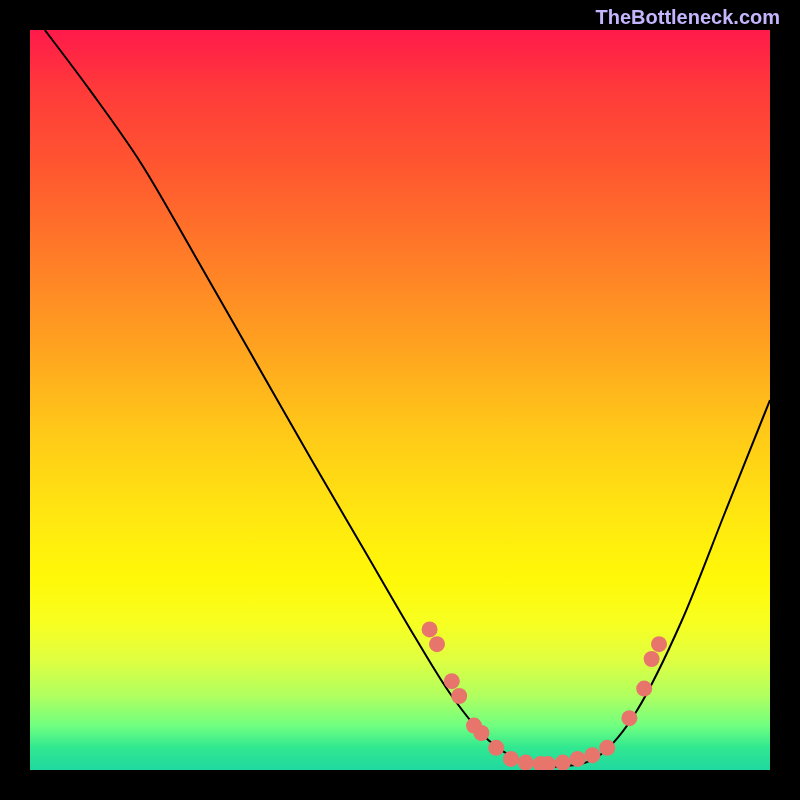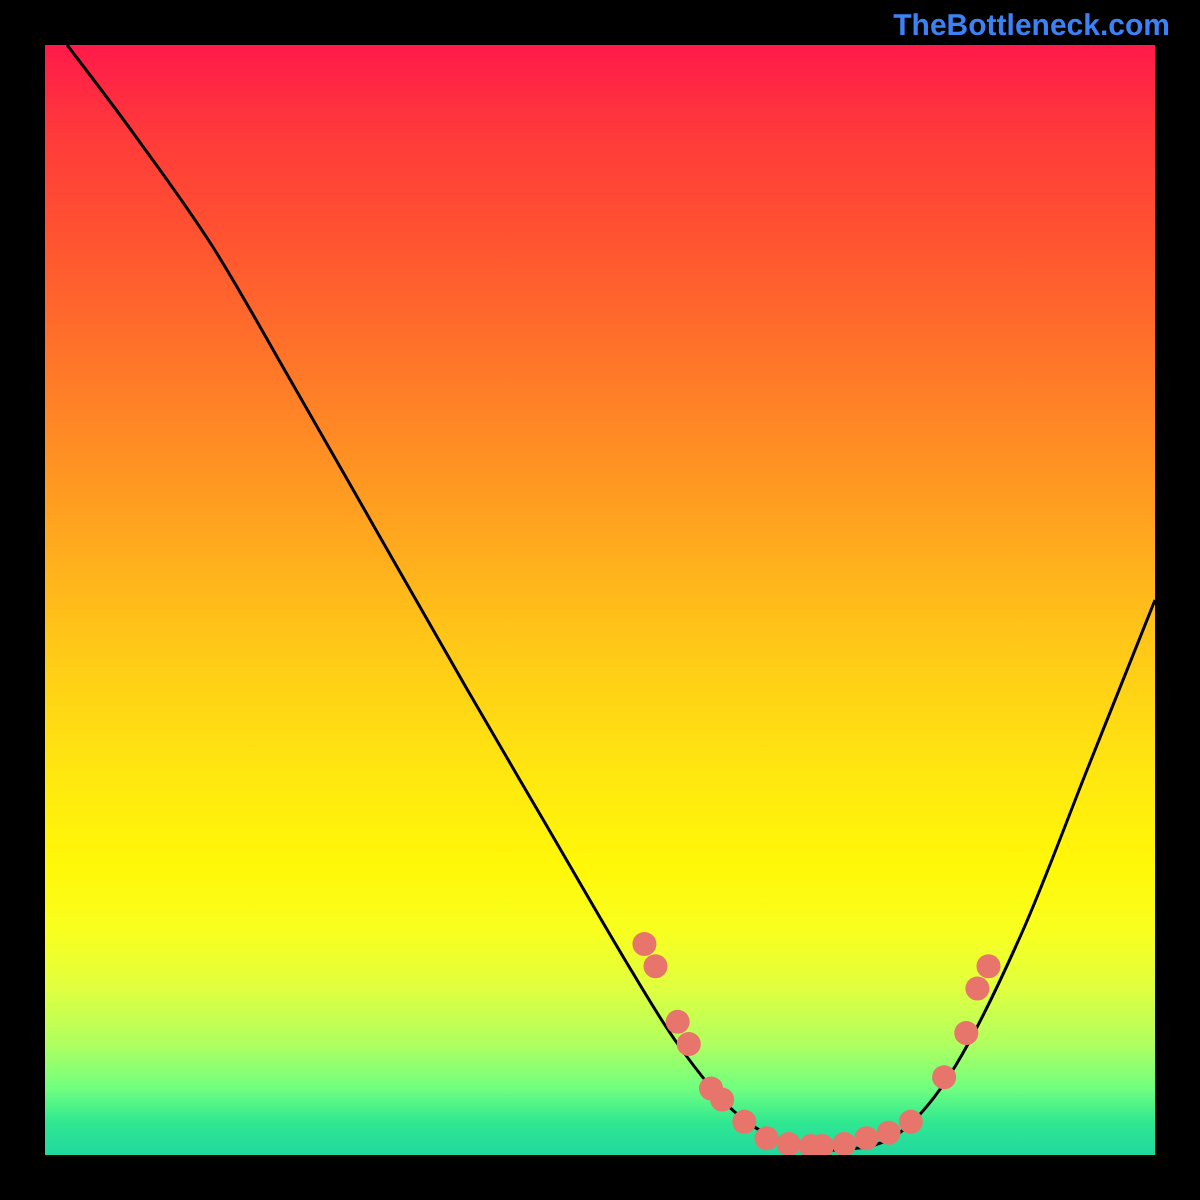--- a/index.html
+++ b/index.html
@@ -7,21 +7,21 @@
       width: 800px;
       height: 800px;
       background: #000;
       position: relative;
       font-family: Arial, sans-serif;
     }
     .watermark {
       position: absolute;
       top: 6px;
       right: 20px;
-      color: #3b82f6;
+      color: #c4b5fd;
       font-size: 20px;
       font-weight: bold;
       z-index: 10;
     }
     .plot-area {
       position: absolute;
       top: 30px;
       left: 30px;
       width: 740px;
       height: 740px;

